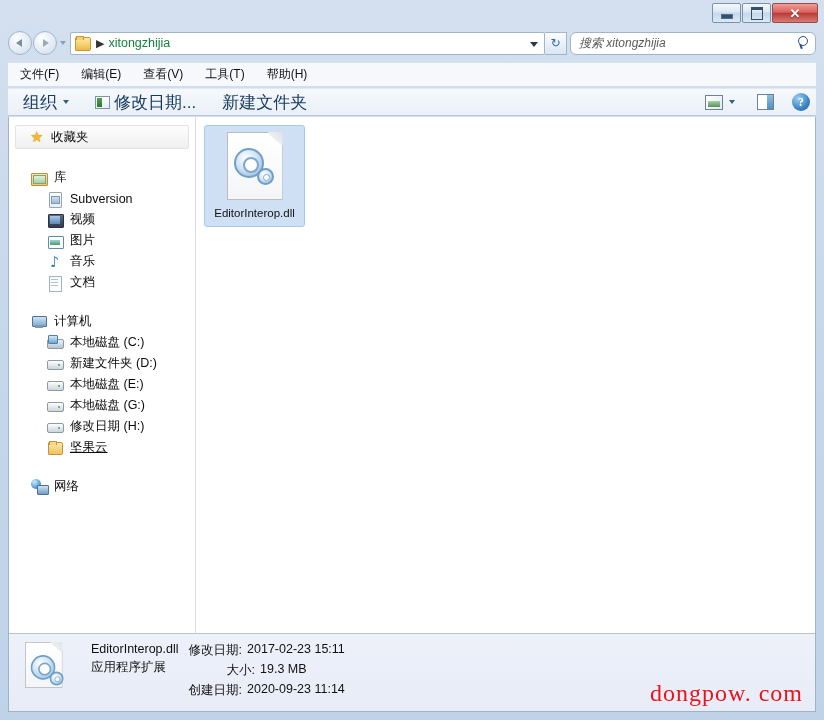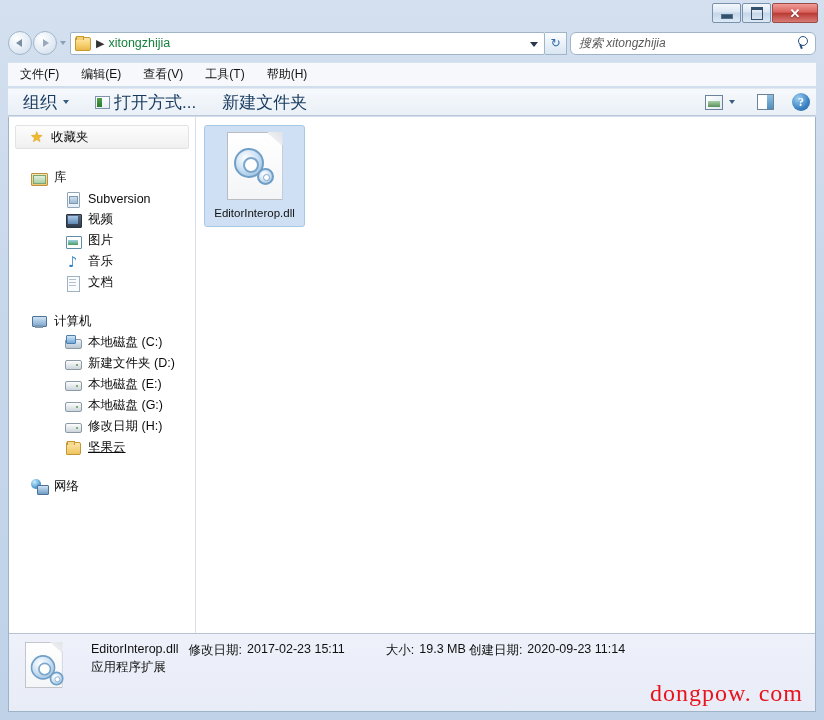--- a/index.html
+++ b/index.html
@@ -324,21 +324,21 @@
   }
   .sec-label { font-size: 12.5px; color: #0b0b0b; }
   .group { margin-top: 18px; }
   .row {
     height: 21px;
     display: flex; align-items: center;
     padding-left: 22px;
     gap: 7px;
     cursor: default;
   }
-  .row.child { padding-left: 56px; }
+  .row.child { padding-left: 38px; }
   .row .lbl { font-size: 12.5px; color: #0b0b0b; white-space: nowrap; }
   .ico { width: 16px; height: 16px; flex: none; position: relative; }
 
   
   .ico.library { }
   .ico.library::before {
     content:""; position:absolute; left:0; top:3px;
     width: 15px; height: 11px;
     background: linear-gradient(to bottom,#fae6b0,#efc870);
     border: 1px solid #bb9040; border-radius: 1px;
@@ -550,21 +550,21 @@
     position: relative; flex: none;
     margin-right: 14px;
   }
   .status-icon .dll-icon {
     width: 46px; height: 56px;
     transform: scale(0.82);
     transform-origin: top left;
   }
   .sm-row { display: flex; gap: 5px; }
   .sm-col-left { display: flex; flex-direction: column; gap: 3px; }
-  .sm-col-right { display: flex; flex-direction: row; gap: 3px; }
+  .sm-col-right { display: flex; flex-direction: column; gap: 3px; }
   .sm-line { font-size: 12.5px; color: #111; white-space: nowrap; }
   .watermark {
     position: absolute;
     right: 12px; bottom: 4px;
     font-family: "Liberation Serif", "DejaVu Serif", serif;
     font-size: 24px;
     color: #e8131b;
     letter-spacing: 1px;
     white-space: nowrap;
     user-select: none;
@@ -610,21 +610,21 @@
     <span class="menuitem">帮助(H)</span>
   </div>
 
   <div class="toolbar">
     <div class="tb-item">
       <span>组织</span>
       <span class="tb-caret"></span>
     </div>
     <div class="tb-item">
       <span class="openwith-ico"></span>
-      <span>打开方式...</span>
+      <span>修改日期...</span>
     </div>
     <div class="tb-item">
       <span>新建文件夹</span>
     </div>
     <div class="tb-right">
       <span class="viewicon"></span>
       <span class="tb-caret"></span>
       <span class="panesicon"></span>
       <span class="helpicon">?</span>
     </div>

